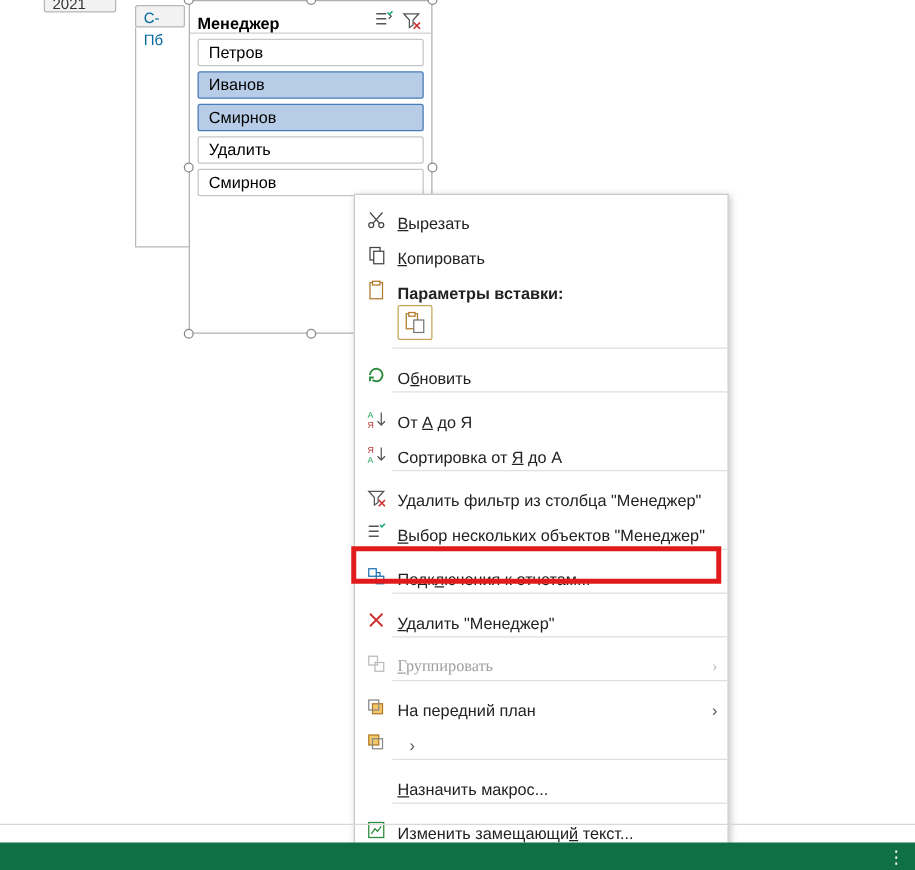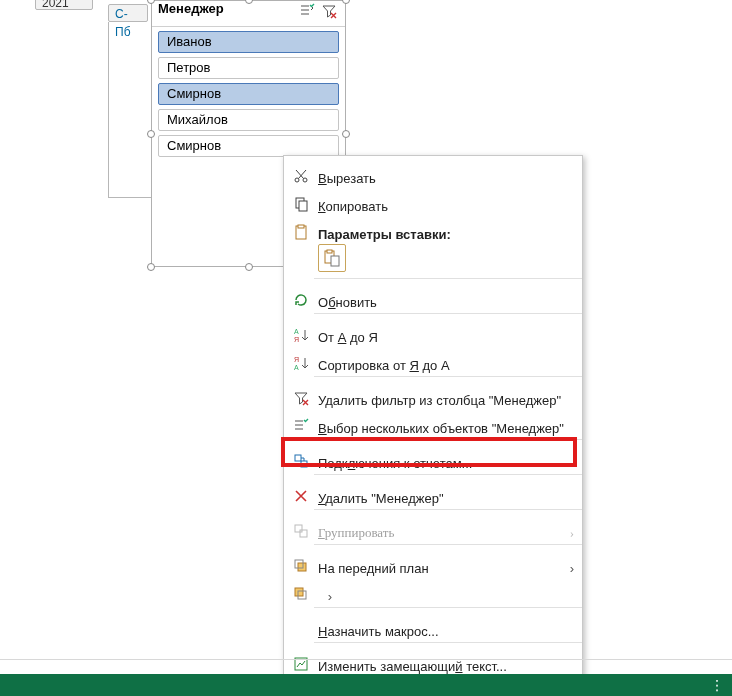--- a/index.html
+++ b/index.html
@@ -31,21 +31,21 @@
     position: absolute;
     left: 151px;
     top: 0;
     width: 195px;
     height: 267px;
     background: #fff;
     border: 1px solid #b0b0b0;
   }
   .slicer-header {
     display: flex;
-    align-items: flex-start;
+    align-items: flex-end;
     height: 26px;
     padding: 0 6px;
     border-bottom: 1px solid #d0d0d0;
   }
   .slicer-title { flex: 1; font-weight: 600; font-size: 13px; }
   .slicer-hbtn {
     width: 20px; height: 20px;
     display:flex; align-items:center; justify-content:center;
     margin-left: 2px;
     color: #404040;
@@ -161,24 +161,24 @@
         </svg>
     </span>
     <span class="slicer-hbtn">
       <svg width="16" height="16" viewBox="0 0 16 16">
           <path d="M2 3h12l-4.5 5v4l-3 2v-6z" fill="none" stroke="#555"></path>
           <path d="M10 10l5 5M15 10l-5 5" stroke="#c33" stroke-width="1.4"></path>
         </svg>
     </span>
   </div>
   <div class="slicer-items" id="slicer-items">
+      <div class="slicer-item">Петров</div>
       <div class="slicer-item sel">Иванов</div>
-      <div class="slicer-item">Петров</div>
       <div class="slicer-item sel">Смирнов</div>
-      <div class="slicer-item">Михайлов</div>
+      <div class="slicer-item">Удалить</div>
       <div class="slicer-item">Смирнов</div>
     </div>
 
   <span class="handle h-tl"></span>
   <span class="handle h-tm"></span>
   <span class="handle h-tr"></span>
   <span class="handle h-ml"></span>
   <span class="handle h-mr"></span>
   <span class="handle h-bl"></span>
   <span class="handle h-bm"></span>

